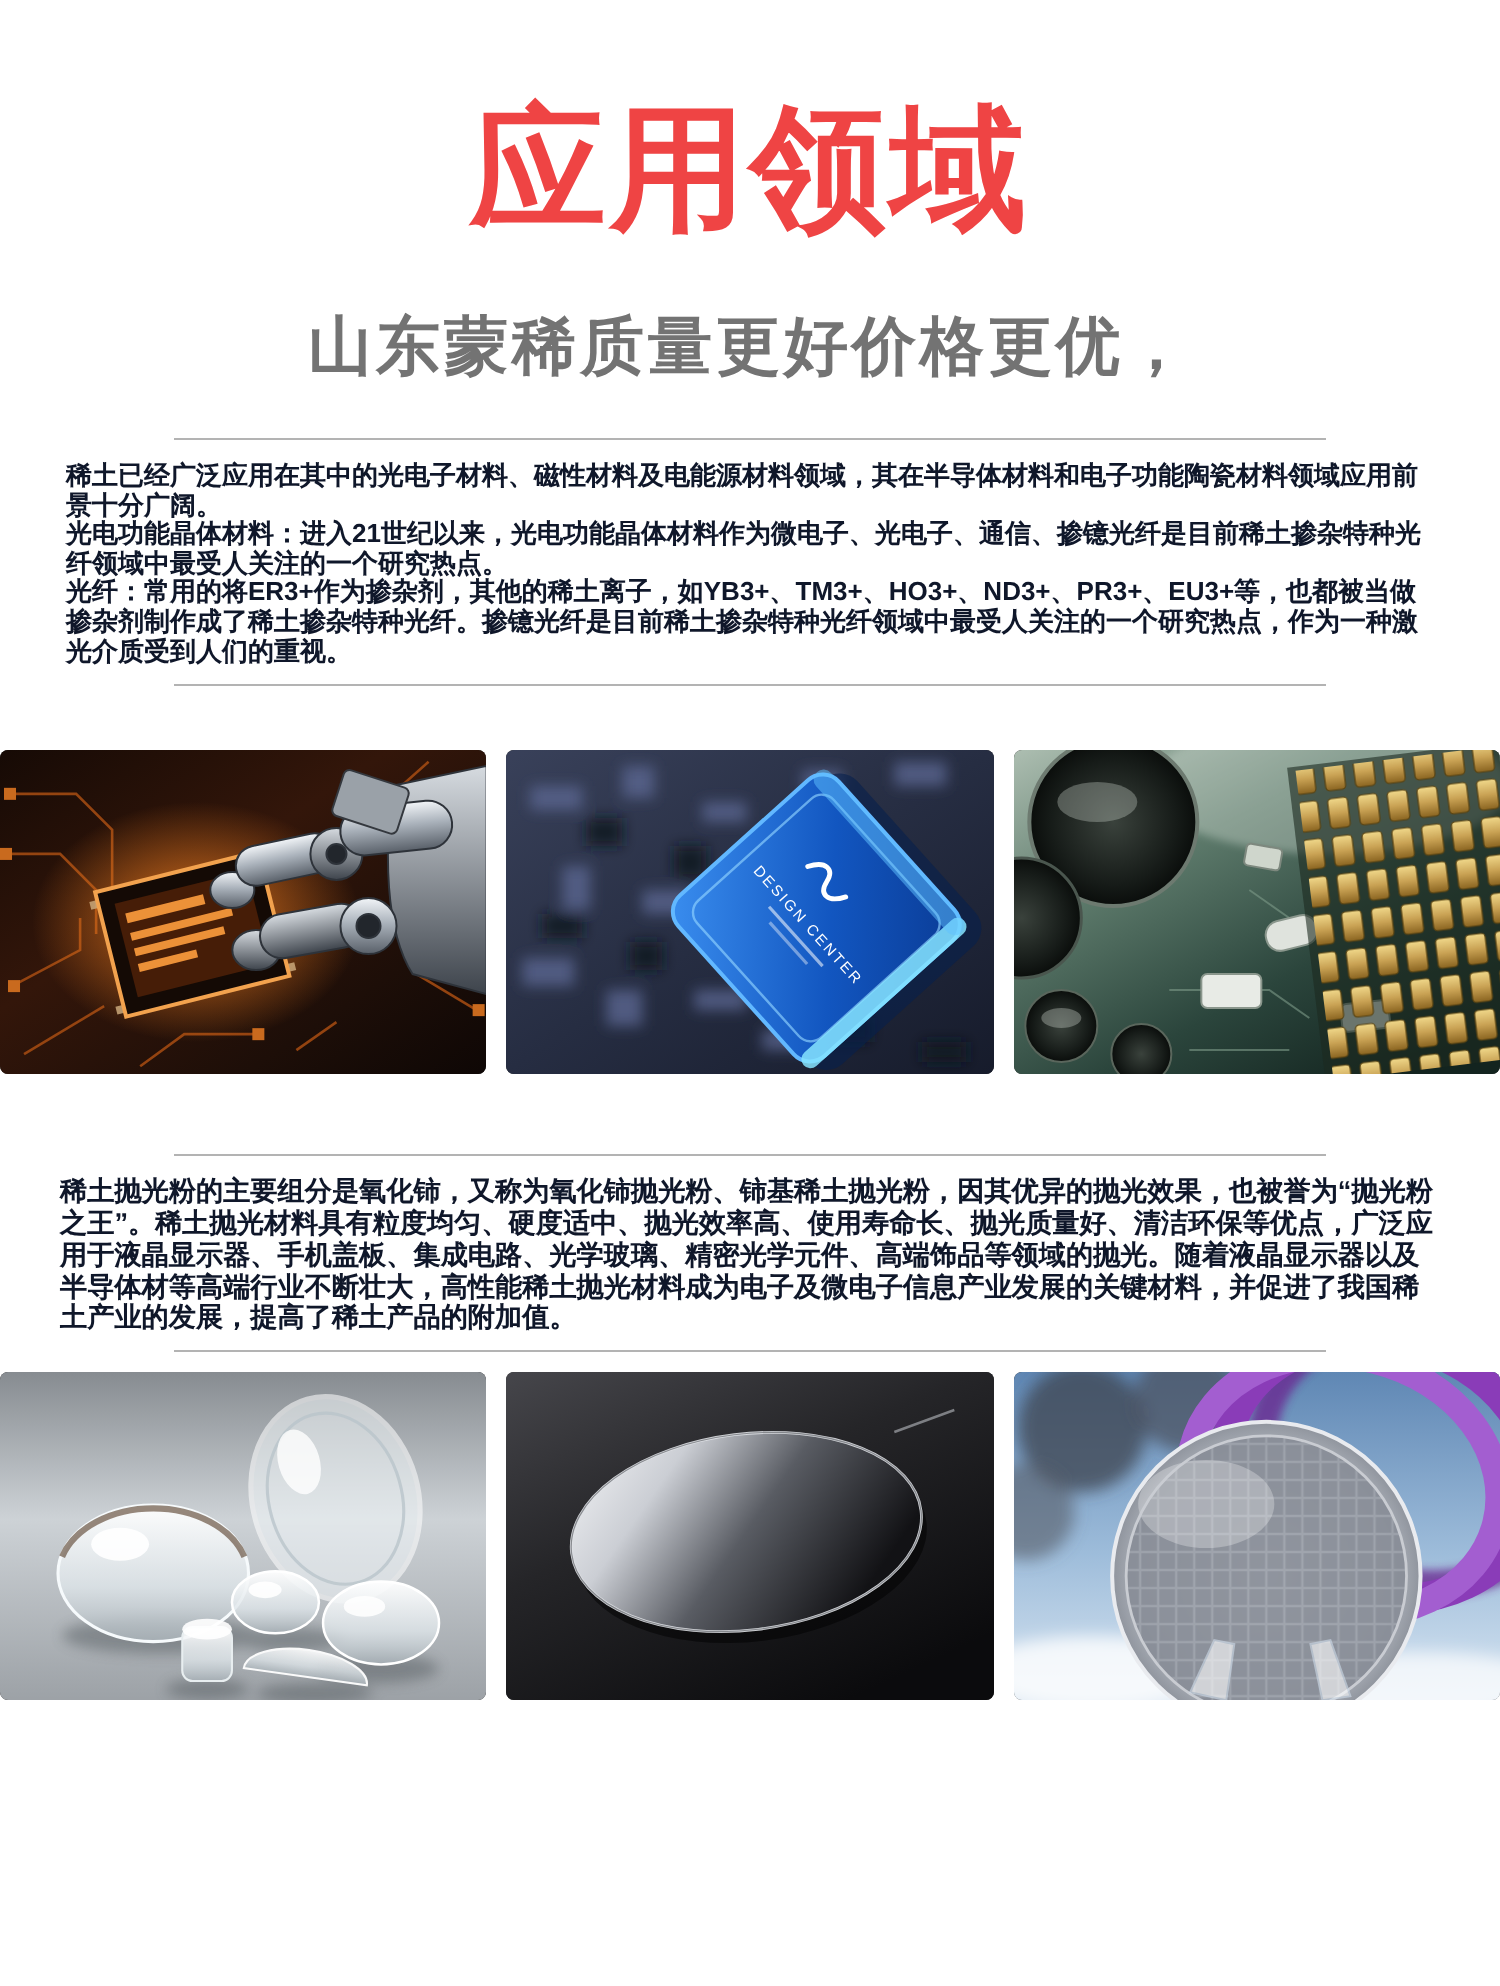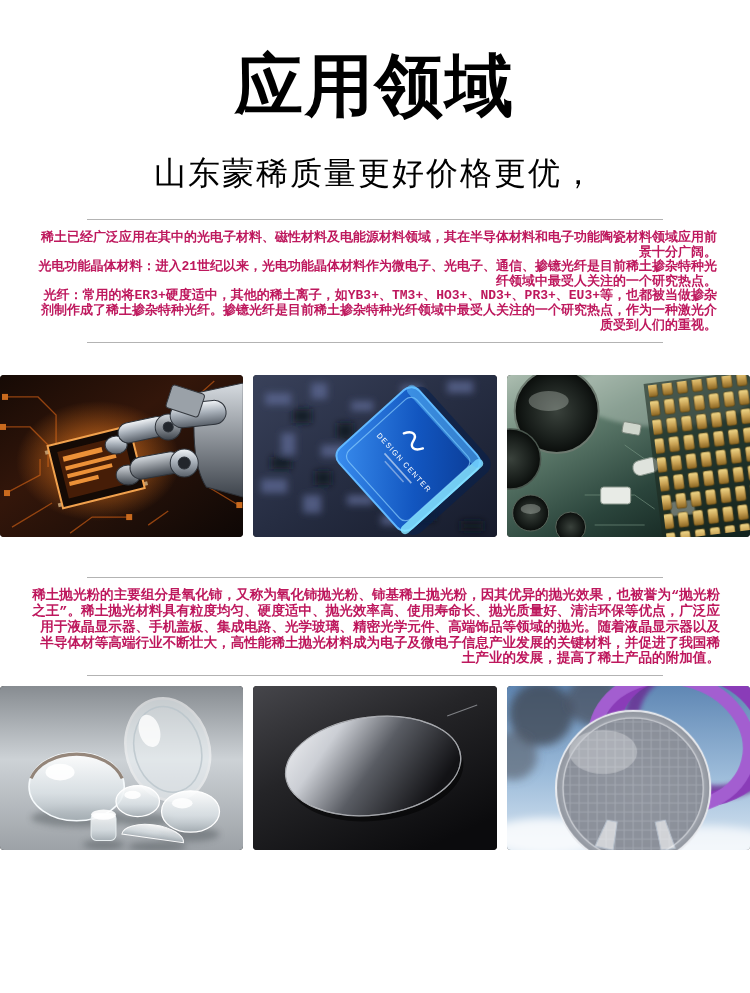--- a/index.html
+++ b/index.html
@@ -5,35 +5,35 @@
   html,body{margin:0;padding:0;}
   body{
     width:750px;height:993px;overflow:hidden;background:#ffffff;
     font-family:"Liberation Sans","DejaVu Sans",sans-serif;
     -webkit-font-smoothing:antialiased;
   }
   .page{width:750px;height:993px;position:relative;background:#fff;}
 
   
   .main-title{
-    margin-top:46px;text-align:center;color:#000000;font-weight:bold;
+    margin-top:46px;text-align:center;color:#ef4444;font-weight:bold;
     font-size:68px;line-height:78px;letter-spacing:2px;
   }
   
   .subtitle{
-    margin-top:28px;text-align:center;color:#000000;font-weight:normal;
+    margin-top:28px;text-align:center;color:#737373;font-weight:bold;
     font-size:32px;line-height:43px;letter-spacing:2px;
   }
 
   
   .info-box{margin-top:24px;}
   .rule{width:576px;height:1px;background:#b3b3b3;margin:0 auto;}
   .box-text{
-    width:684px;margin:11px auto 9px;text-align:right;color:#be185d;
-    font-weight:bold;font-size:13px;line-height:14.6px;font-family:Liberation Mono, monospace;
+    width:684px;margin:11px auto 9px;text-align:left;color:#0f172a;
+    font-weight:bold;font-size:13px;line-height:14.6px;
   }
   .box-text p{margin:0;padding:0;}
   .info-box2{margin-top:40px;}
   .info-box2 .box-text{
     width:690px;font-size:13.6px;line-height:15.8px;margin:10px auto 8px;
   }
 
   
   .gallery{
     display:flex;gap:10px;margin-top:32px;width:750px;
@@ -57,21 +57,21 @@
 
   <div class="subtitle">
     <div>山东蒙稀质量更好价格更优，</div>
   </div>
 
   <div class="info-box">
     <div class="rule"></div>
     <div class="box-text">
       <p>稀土已经广泛应用在其中的光电子材料、磁性材料及电能源材料领域，其在半导体材料和电子功能陶瓷材料领域应用前景十分广阔。</p>
       <p>光电功能晶体材料：进入21世纪以来，光电功能晶体材料作为微电子、光电子、通信、掺镱光纤是目前稀土掺杂特种光纤领域中最受人关注的一个研究热点。</p>
-      <p>光纤：常用的将ER3+硬度适中，其他的稀土离子，如YB3+、TM3+、HO3+、ND3+、PR3+、EU3+等，也都被当做掺杂剂制作成了稀土掺杂特种光纤。掺镱光纤是目前稀土掺杂特种光纤领域中最受人关注的一个研究热点，作为一种激光介质受到人们的重视。</p>
+      <p>光纤：常用的将ER3+作为掺杂剂，其他的稀土离子，如YB3+、TM3+、HO3+、ND3+、PR3+、EU3+等，也都被当做掺杂剂制作成了稀土掺杂特种光纤。掺镱光纤是目前稀土掺杂特种光纤领域中最受人关注的一个研究热点，作为一种激光介质受到人们的重视。</p>
     </div>
     <div class="rule"></div>
   </div>
 
   <div class="gallery">
 
     <figure>
       <svg viewBox="0 0 243 162" preserveAspectRatio="xMidYMid slice">
         <defs>
           <linearGradient id="i1bg" x1="0" y1="0" x2="1" y2="1">

